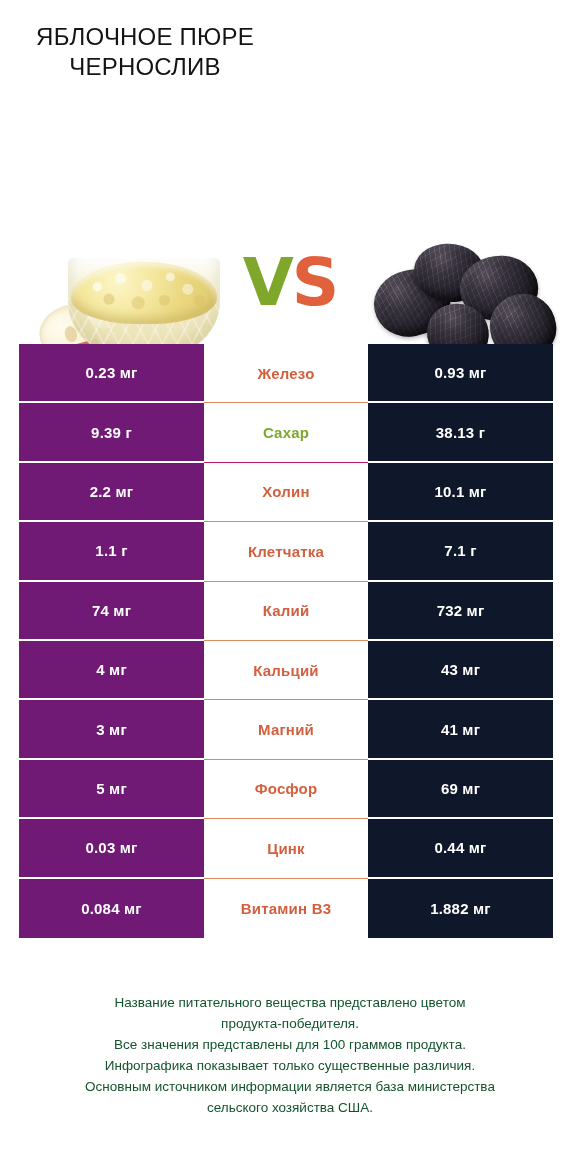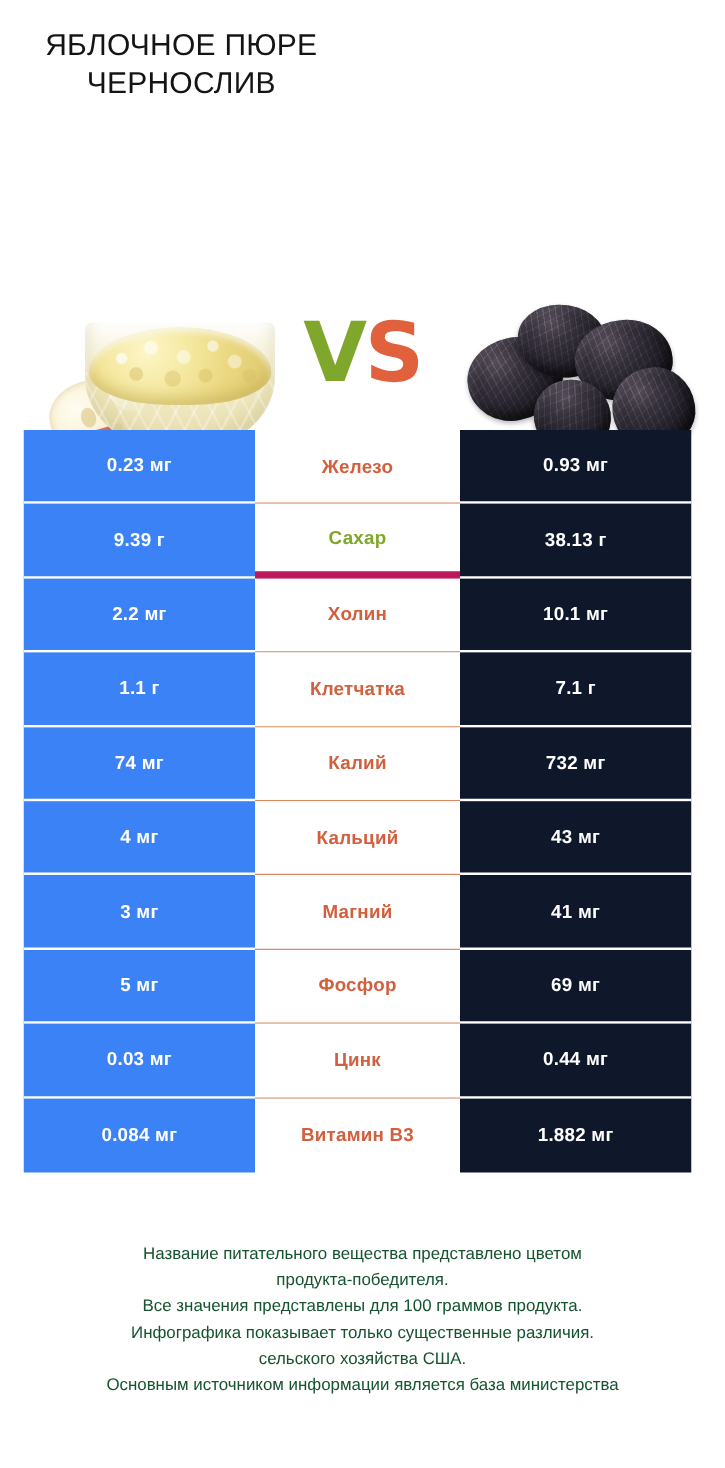--- a/index.html
+++ b/index.html
@@ -224,31 +224,31 @@
     display: flex;
     align-items: center;
     justify-content: center;
     box-sizing: border-box;
     font-size: 15px;
     font-weight: 700;
     letter-spacing: 0.2px;
   }
   .cell-left {
     width: 185px;
-    background: #3b82f6;
+    background: #701a75;
     color: #ffffff;
     border-bottom: 2px solid #ffffff;
   }
   .cell-mid {
     width: 164px;
     background: #ffffff;
     border-bottom: 1px solid #D98A63;
   }
   .cell-mid.win-green {
-    border-bottom: 6px solid #be185d;
+    border-bottom: 1px solid #be185d;
   }
   .cell-right {
     width: 185px;
     background: #0f172a;
     color: #ffffff;
     border-bottom: 2px solid #ffffff;
   }
   .label-green { color: #7FA72C; }
   .label-orange { color: #D2603E; }
   .row:last-child .cell-left,
@@ -379,15 +379,15 @@
       </div>
       <div class="cell cell-right">1.882 мг</div>
     </div>
   </div>
 
 <div class="footnote">
   <div>Название питательного вещества представлено цветом</div>
   <div>продукта-победителя.</div>
   <div>Все значения представлены для 100 граммов продукта.</div>
   <div>Инфографика показывает только существенные различия.</div>
+  <div>Основным источником информации является база министерства</div>
   <div>сельского хозяйства США.</div>
-  <div>Основным источником информации является база министерства</div>
 </div>
 
 </body></html>

